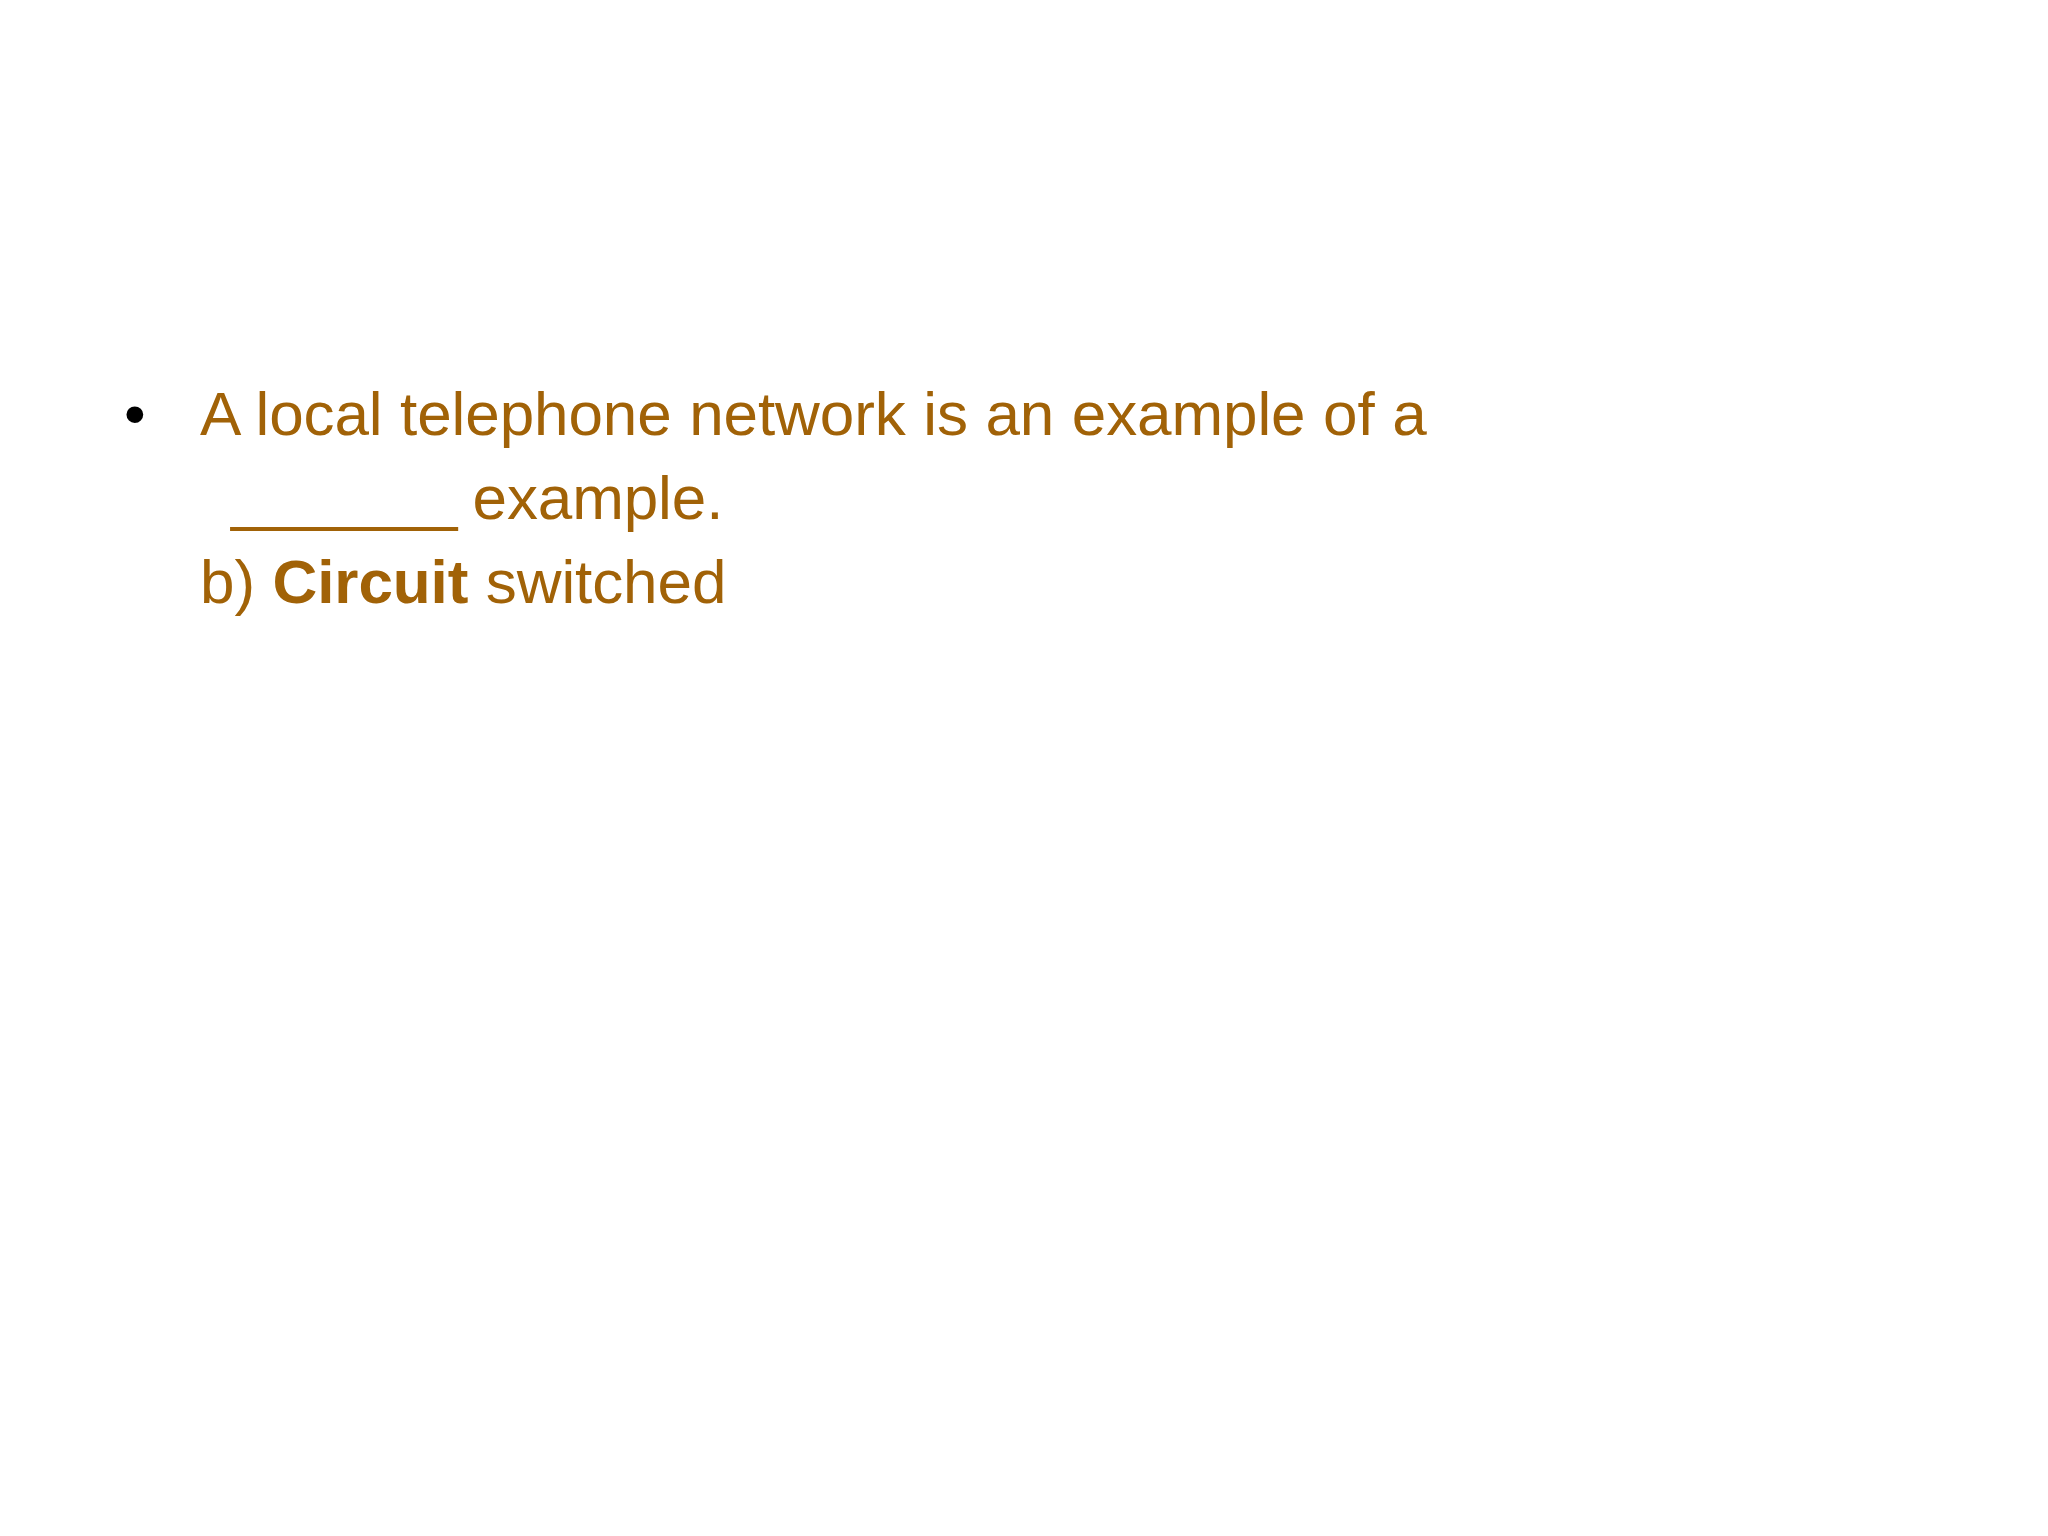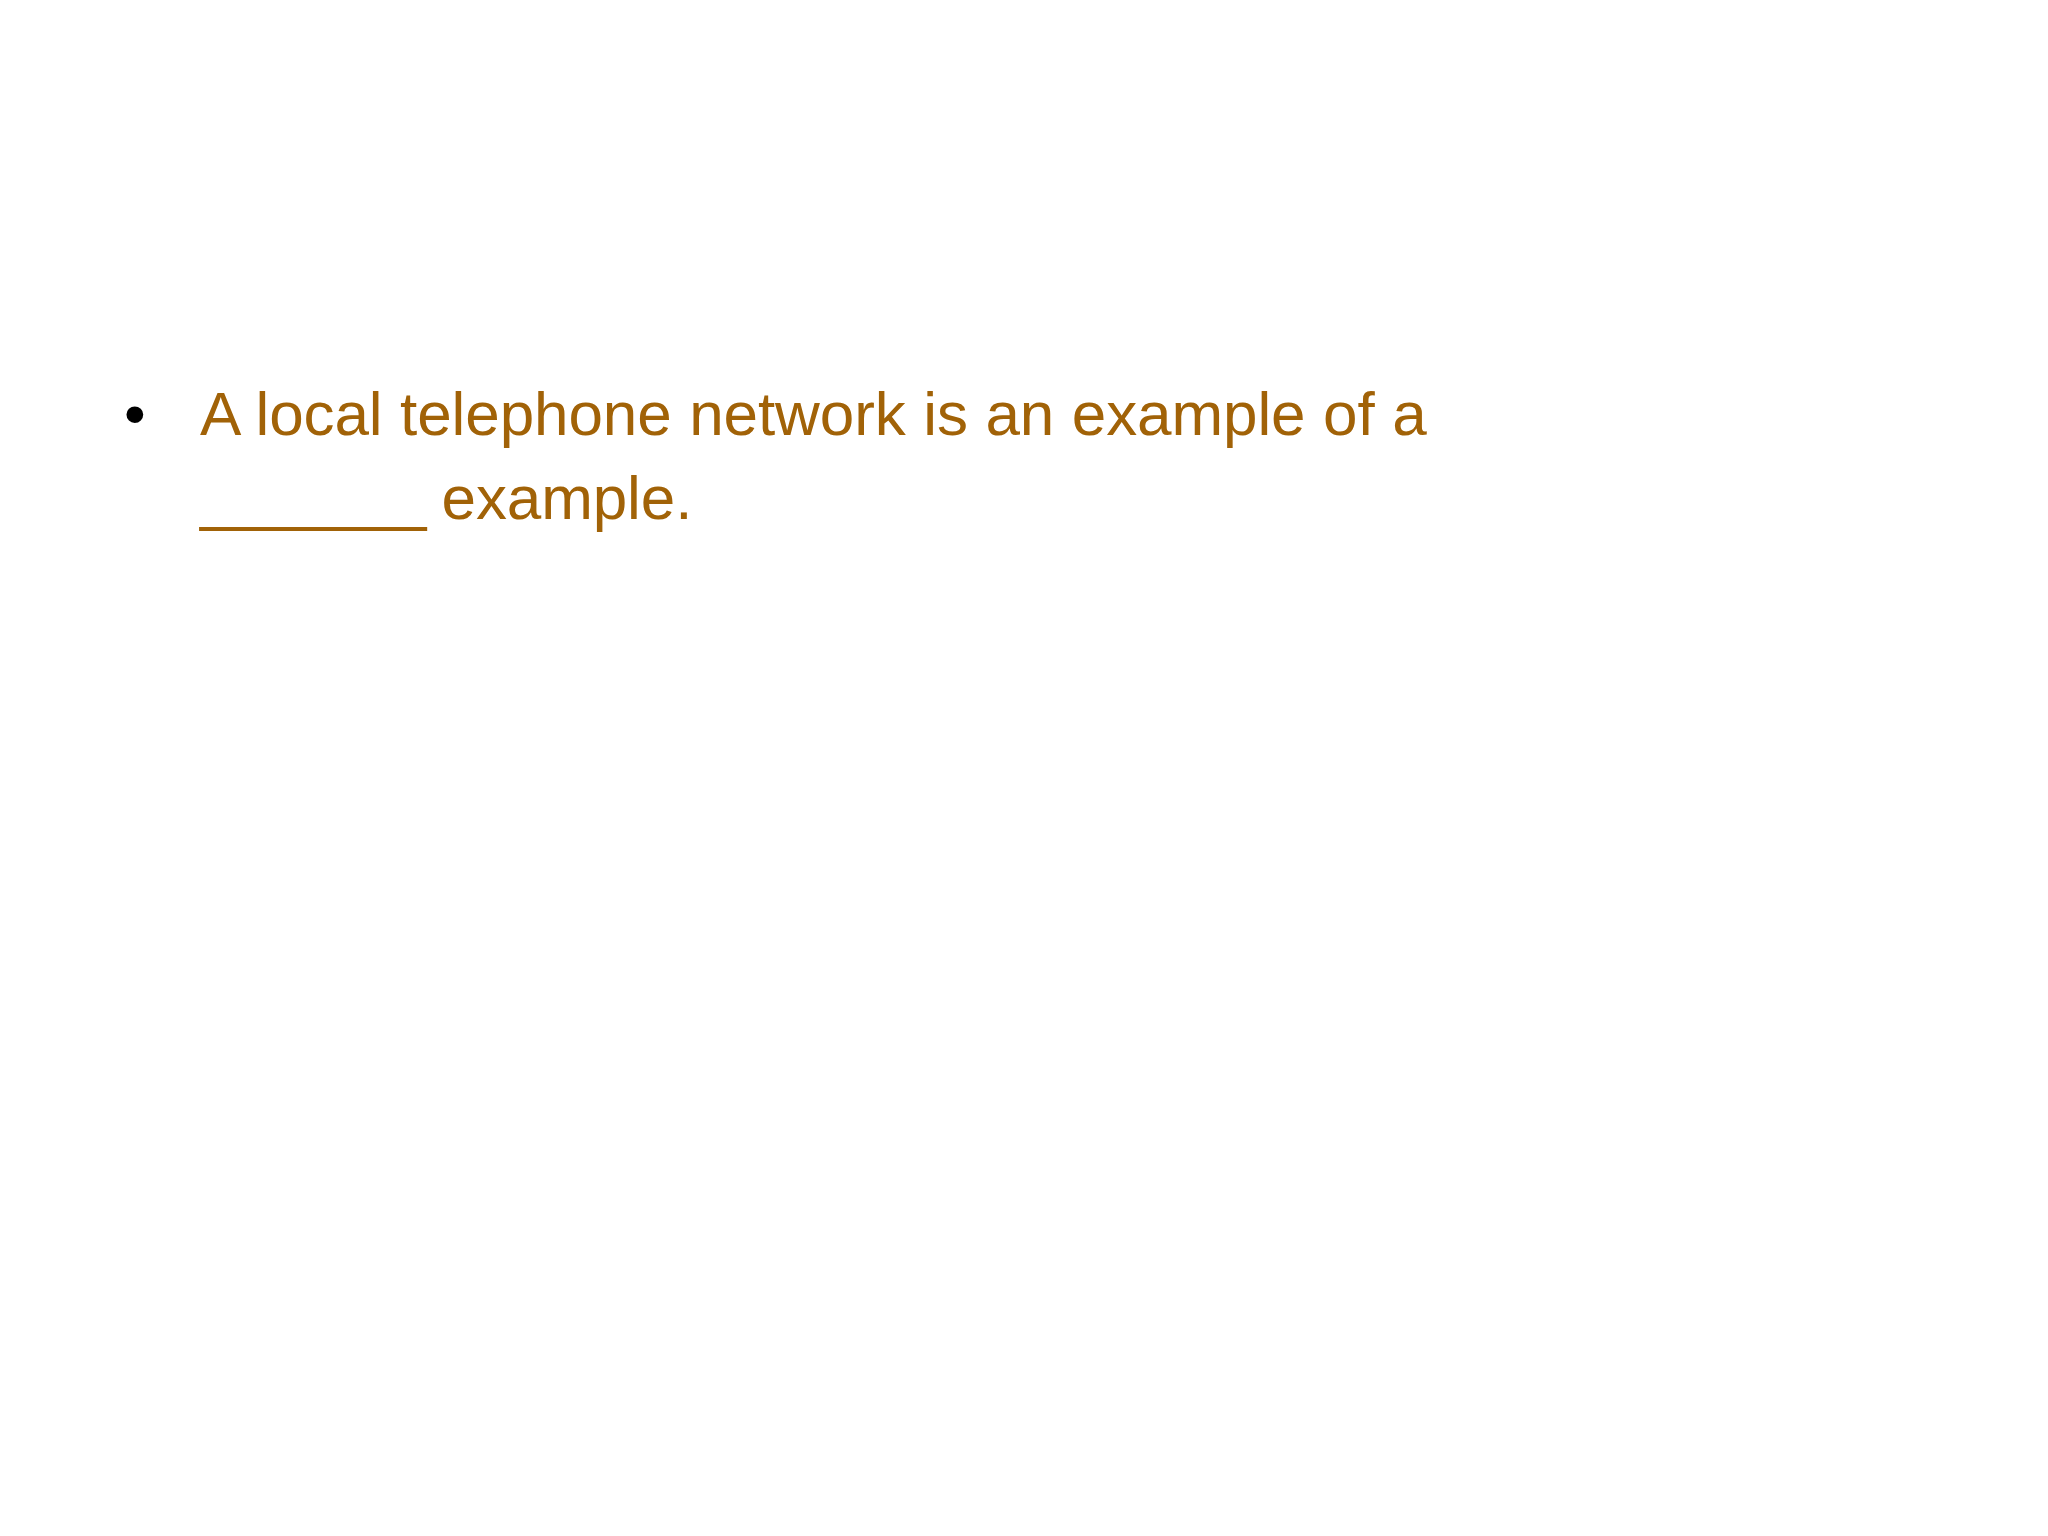--- a/index.html
+++ b/index.html
@@ -62,20 +62,21 @@
   }
 
   .para-line {
     display: block;
     white-space: pre;
   }
 
   
   .blank {
     letter-spacing: -2.5px;
+    margin-left: 31px;
   }
 
   .answer-line {
     display: block;
     white-space: pre;
   }
 
   .bold-answer {
     font-weight: 700;
   }
@@ -92,20 +93,21 @@
 
         <span class="bullet-marker">•</span>
 
         <span class="bullet-text">
 
           <span class="para-line">A local telephone network is an example of a</span>
 
           <span class="para-line"><span class="blank">_______</span><span> example.</span></span>
 
 
+          <span class="answer-line"><span>b) </span><span class="bold-answer">Circuit</span><span> switched</span></span>
 
 
 
         </span>
       </div>
     </div>
 
   </div>
 </div>
 

